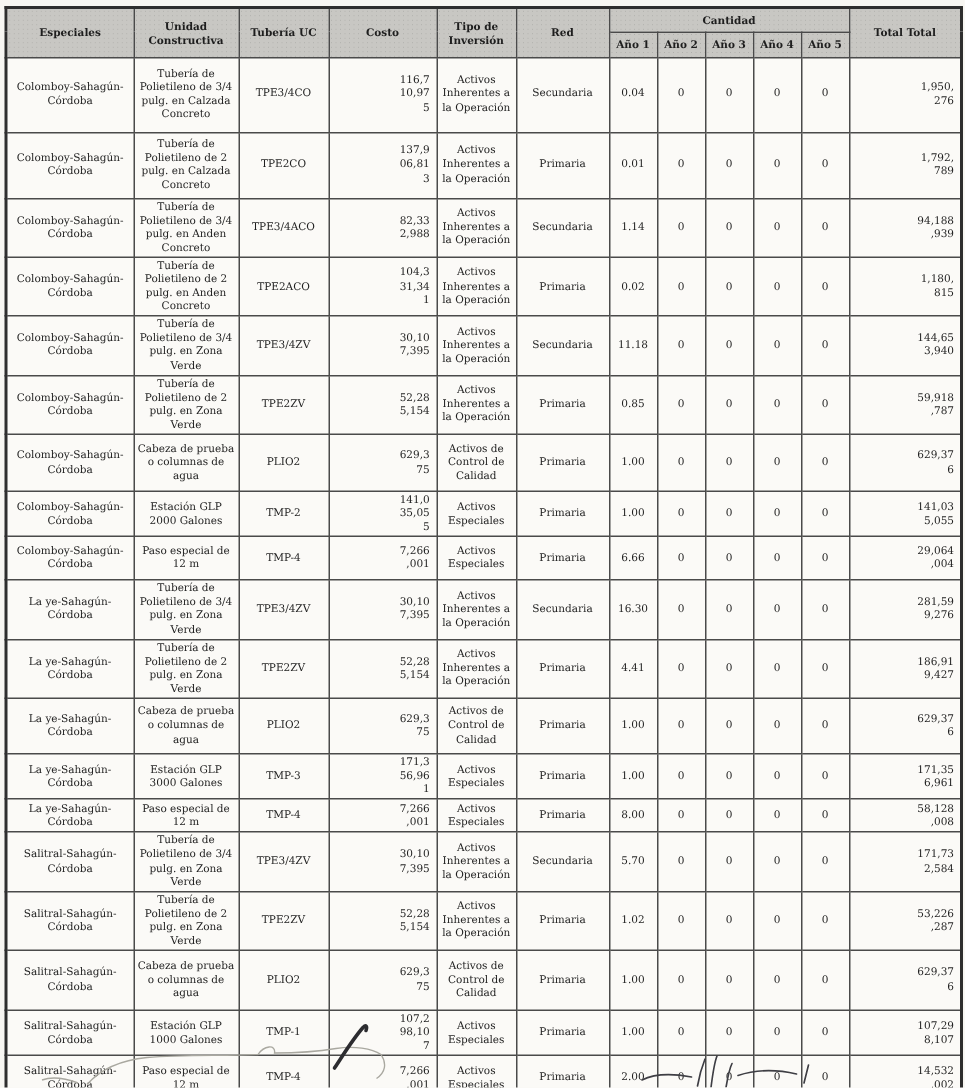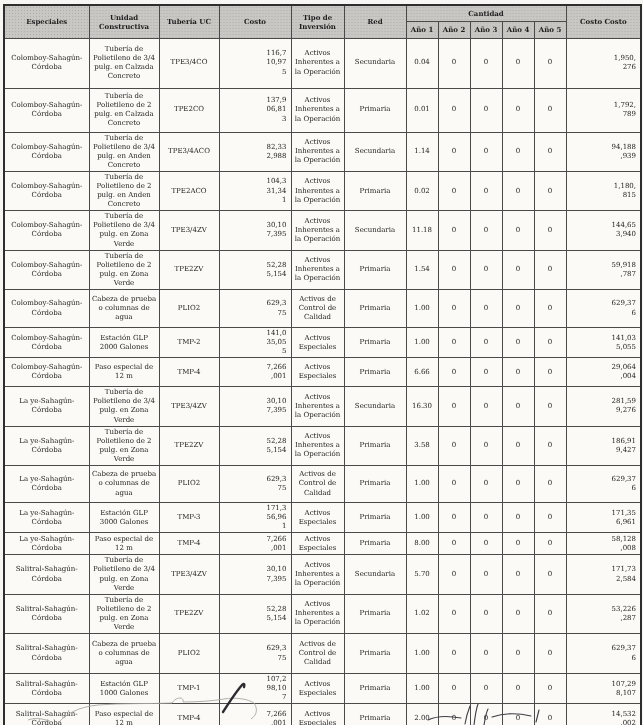--- a/index.html
+++ b/index.html
@@ -54,21 +54,21 @@
     </colgroup>
     <thead>
       <tr class="h1">
         <th rowspan="2">Especiales</th>
         <th rowspan="2">Unidad Constructiva</th>
         <th rowspan="2">Tubería UC</th>
         <th rowspan="2">Costo</th>
         <th rowspan="2">Tipo de Inversión</th>
         <th rowspan="2">Red</th>
         <th colspan="5">Cantidad</th>
-        <th rowspan="2">Costo Costo</th>
+        <th rowspan="2">Total Total</th>
       </tr>
       <tr class="h2">
         <th>Año 1</th>
         <th>Año 2</th>
         <th>Año 3</th>
         <th>Año 4</th>
         <th>Año 5</th>
       </tr>
     </thead>
     <tbody id="tbody">
@@ -142,21 +142,21 @@
           <td class="qty">0</td>
           <td class="num">144,653,940</td>
         </tr>
         <tr style="height: 35px;">
           <td>Colomboy-Sahagún-Córdoba</td>
           <td>Tubería de Polietileno de 2 pulg. en Zona Verde</td>
           <td>TPE2ZV</td>
           <td class="num">52,285,154</td>
           <td>Activos Inherentes a la Operación</td>
           <td>Primaria</td>
-          <td class="qty">1.54</td>
+          <td class="qty">0.85</td>
           <td class="qty">0</td>
           <td class="qty">0</td>
           <td class="qty">0</td>
           <td class="qty">0</td>
           <td class="num">59,918,787</td>
         </tr>
         <tr style="height: 38px;">
           <td>Colomboy-Sahagún-Córdoba</td>
           <td>Cabeza de prueba o columnas de agua</td>
           <td>PLIO2</td>
@@ -212,21 +212,21 @@
           <td class="qty">0</td>
           <td class="num">281,599,276</td>
         </tr>
         <tr style="height: 38px;">
           <td>La ye-Sahagún-Córdoba</td>
           <td>Tubería de Polietileno de 2 pulg. en Zona Verde</td>
           <td>TPE2ZV</td>
           <td class="num">52,285,154</td>
           <td>Activos Inherentes a la Operación</td>
           <td>Primaria</td>
-          <td class="qty">3.58</td>
+          <td class="qty">4.41</td>
           <td class="qty">0</td>
           <td class="qty">0</td>
           <td class="qty">0</td>
           <td class="qty">0</td>
           <td class="num">186,919,427</td>
         </tr>
         <tr style="height: 37px;">
           <td>La ye-Sahagún-Córdoba</td>
           <td>Cabeza de prueba o columnas de agua</td>
           <td>PLIO2</td>

